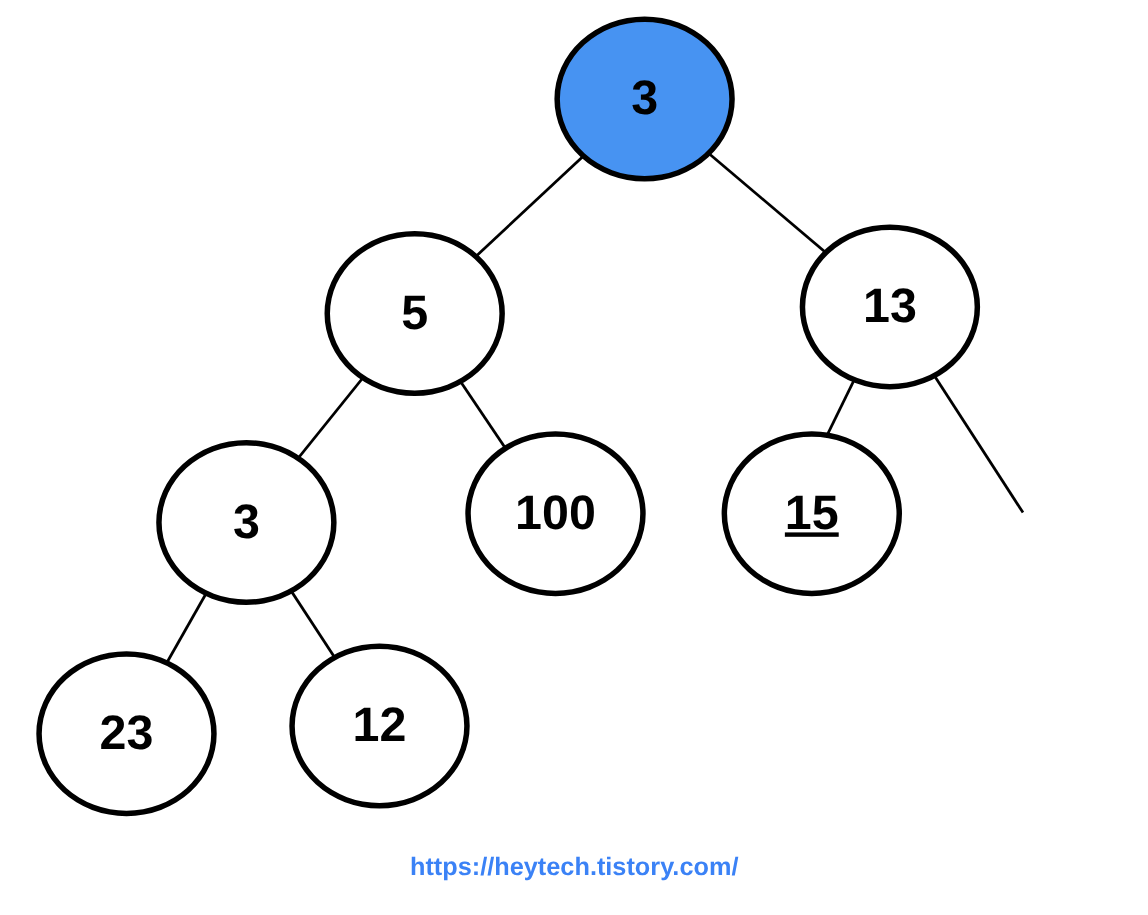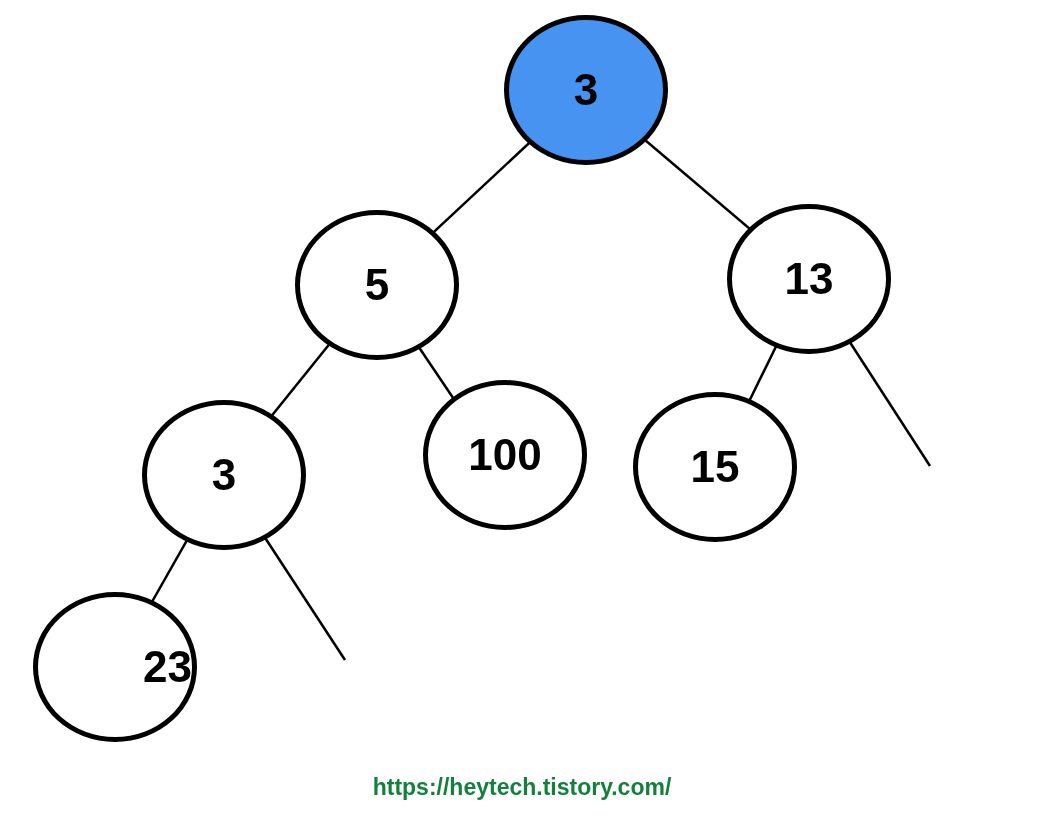--- a/index.html
+++ b/index.html
@@ -42,24 +42,24 @@
     color: #000000;
   }
   .node.highlighted {
     background: #4793f2;
   }
   
   .pos-root  { left: 504px; top:  15px; }
   .pos-l     { left: 295px; top: 210px; }
   .pos-r     { left: 727px; top: 204px; }
   .pos-ll    { left: 142px; top: 400px; }
-  .pos-lr    { left: 423px; top: 380px; }
-  .pos-rl    { left: 633px; top: 392px; }
+  .pos-lr    { left: 423px; top: 392px; }
+  .pos-rl    { left: 656px; top: 392px; text-decoration: underline; }
   .pos-rr    { left: 848px; top: 391px; }
-  .pos-lll   { left:  33px; top: 592px; justify-content: flex-end; }
+  .pos-lll   { left:  33px; top: 592px; }
   .pos-llr   { left: 263px; top: 585px; }
   .footer-url {
     position: absolute;
     left: 0;
     top: 774px;
     width: 100%;
     text-align: center;
     font-weight: bold;
     font-size: 23px;
     color: #4a8cf5;
@@ -105,16 +105,19 @@
 
   <div class="node pos-rl">
     <span>15</span>
   </div>
 
 
   <div class="node pos-lll">
     <span>23</span>
   </div>
 
+  <div class="node pos-llr">
+    <span>12</span>
+  </div>
 
-  <div class="footer-url" style="color: #15803d;">https://heytech.tistory.com/</div>
+  <div class="footer-url" style="color: #3b82f6;">https://heytech.tistory.com/</div>
 
 </div>
 
 </body></html>

